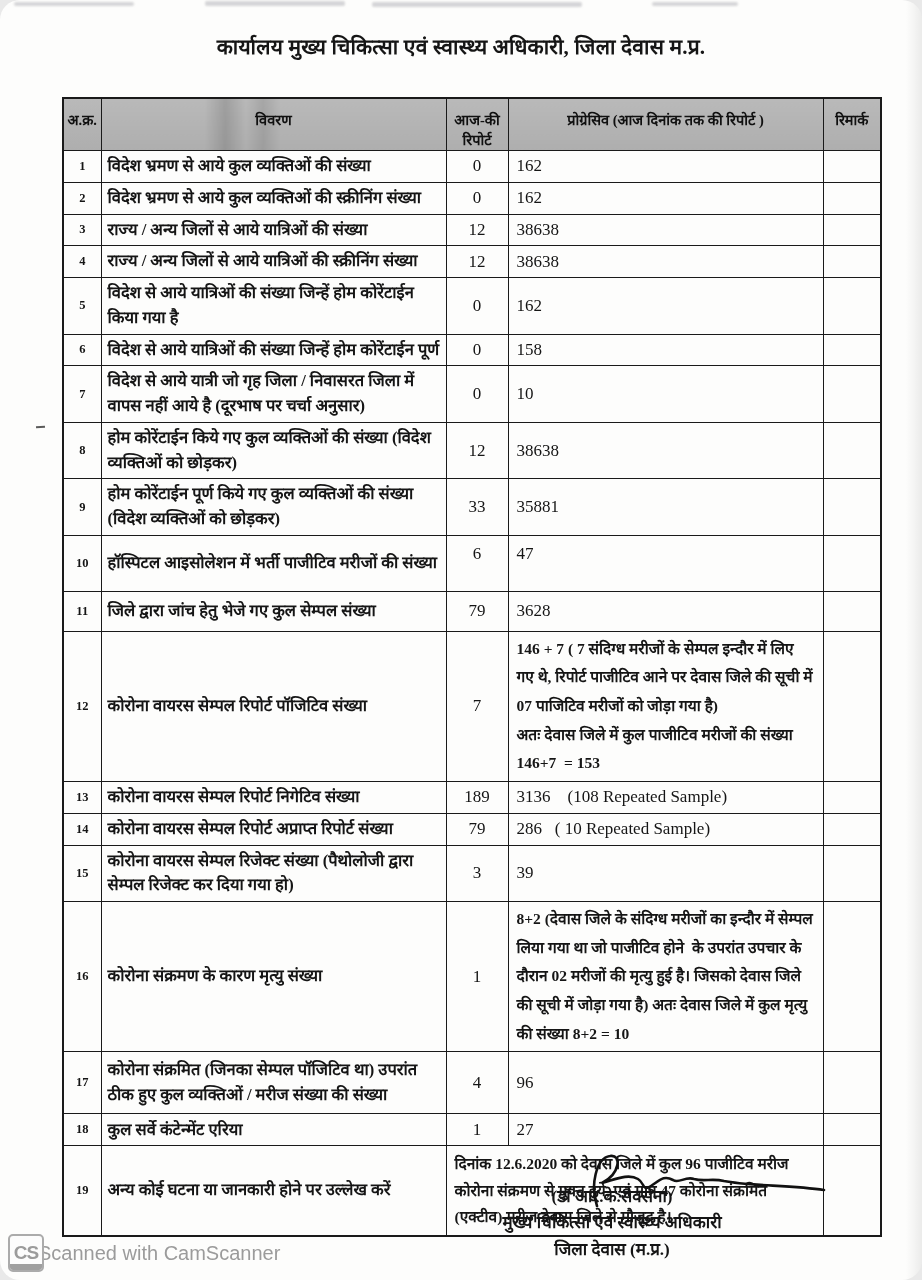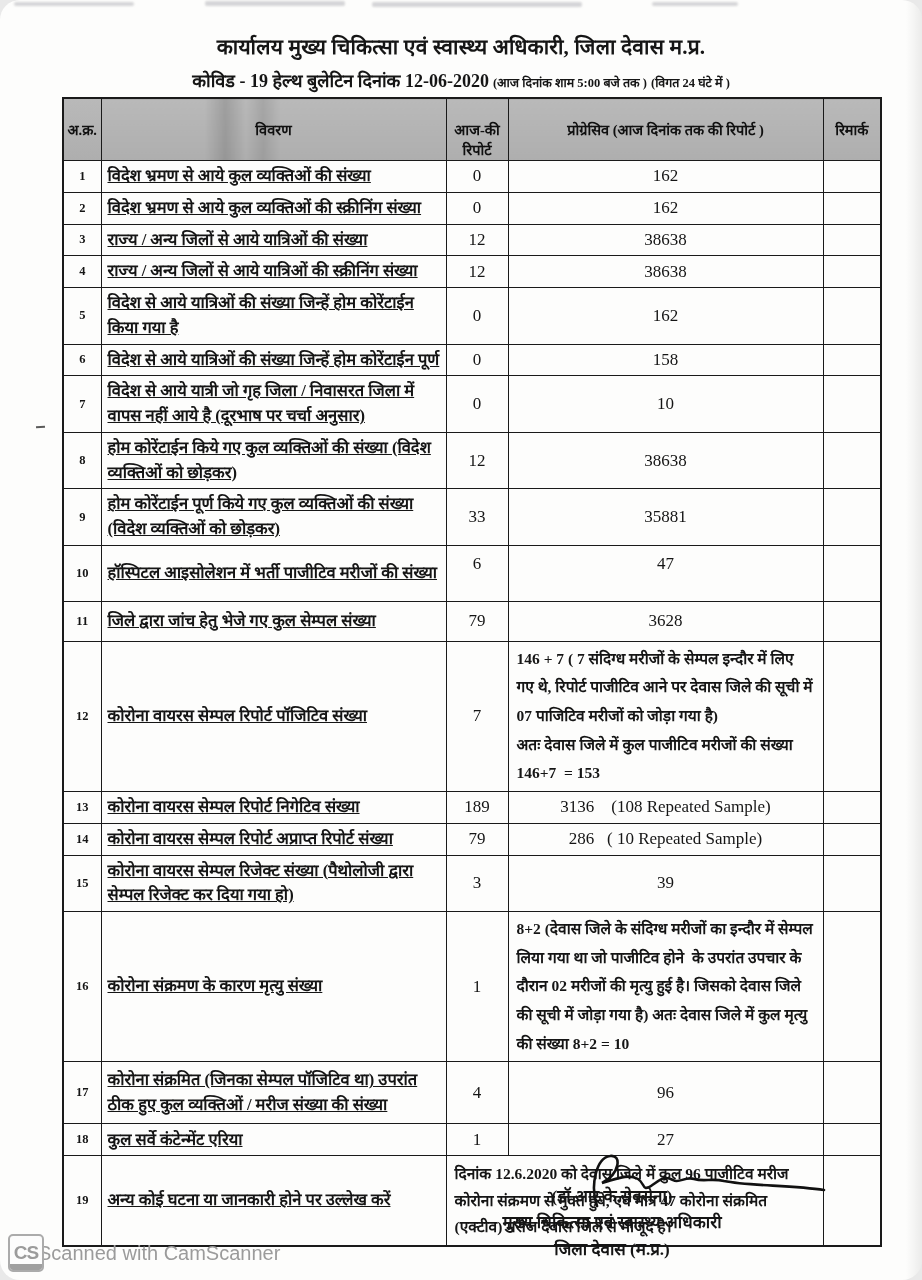--- a/index.html
+++ b/index.html
@@ -33,31 +33,31 @@
     border-collapse:collapse;table-layout:fixed;
     border:2.5px solid #1a1a1a;
   }
   #covid-table th,#covid-table td{
     border:1.8px solid #1a1a1a;vertical-align:middle;overflow:hidden;
   }
   #covid-table thead tr{height:50px;}
   #covid-table th{
     background:linear-gradient(180deg,#b9b9b9,#aeaeae);
     background-blend-mode:multiply;
-    font-size:14.5px;font-weight:bold;vertical-align:top;padding-top:20px;color:#101010;
+    font-size:14.5px;font-weight:bold;vertical-align:top;padding-top:10px;color:#101010;
   }
   #covid-table th.desc-h{
     background:
       linear-gradient(90deg,rgba(0,0,0,0) 30%,rgba(0,0,0,.14) 36%,rgba(0,0,0,0) 42%,rgba(0,0,0,.10) 47%,rgba(0,0,0,0) 52%),
       linear-gradient(180deg,#b9b9b9,#aeaeae);
   }
   td.sn{text-align:center;font-weight:bold;font-size:12.5px;}
-  td.desc{font-size:16.5px;font-weight:600;padding:3px 6px;line-height:1.5;text-decoration:underline;}
+  td.desc{font-size:16.5px;font-weight:600;padding:3px 6px;line-height:1.5;}
   td.today{text-align:center;font-size:17px;}
-  td.prog{text-align:center;font-size:17px;white-space:pre-wrap;padding:3px 8px;}
+  td.prog{text-align:left;font-size:17px;white-space:pre-wrap;padding:3px 8px;}
   td.remark{background:#fdfdfc;}
   td.merged{font-size:15.5px;font-weight:600;line-height:1.7;padding:4px 8px;vertical-align:middle;}
   
   #covid-table tbody tr:nth-child(12) td.prog,
   #covid-table tbody tr:nth-child(16) td.prog{
     text-align:left;font-size:15.5px;font-weight:600;line-height:1.85;vertical-align:middle;
   }
   #covid-table tbody tr:nth-child(10) td.today,
   #covid-table tbody tr:nth-child(10) td.prog{vertical-align:top;padding-top:8px;}
   
@@ -104,25 +104,20 @@
 
   <div class="smudge s1"></div>
   <div class="smudge s2"></div>
   <div class="smudge s3"></div>
   <div class="smudge s4"></div>
   <div class="right-shadow"></div>
   <div class="margin-dash"></div>
 
   <div class="doc-title">कार्यालय मुख्य चिकित्सा एवं स्वास्थ्य अधिकारी, जिला देवास म.प्र.</div>
 
-  <div class="doc-subtitle">
-    <span class="main">कोविड - 19 हेल्थ बुलेटिन दिनांक  12-06-2020</span>
-    <span class="note">(आज दिनांक शाम 5:00 बजे तक )</span>
-    <span class="note">(विगत 24 घंटे में )</span>
-  </div>
 
   <table id="covid-table">
     <colgroup>
       <col style="width:38px">
         <col style="width:345px">
         <col style="width:62px">
       <col style="width:315px">
         <col style="width:58px">
     </colgroup>
     <thead>

